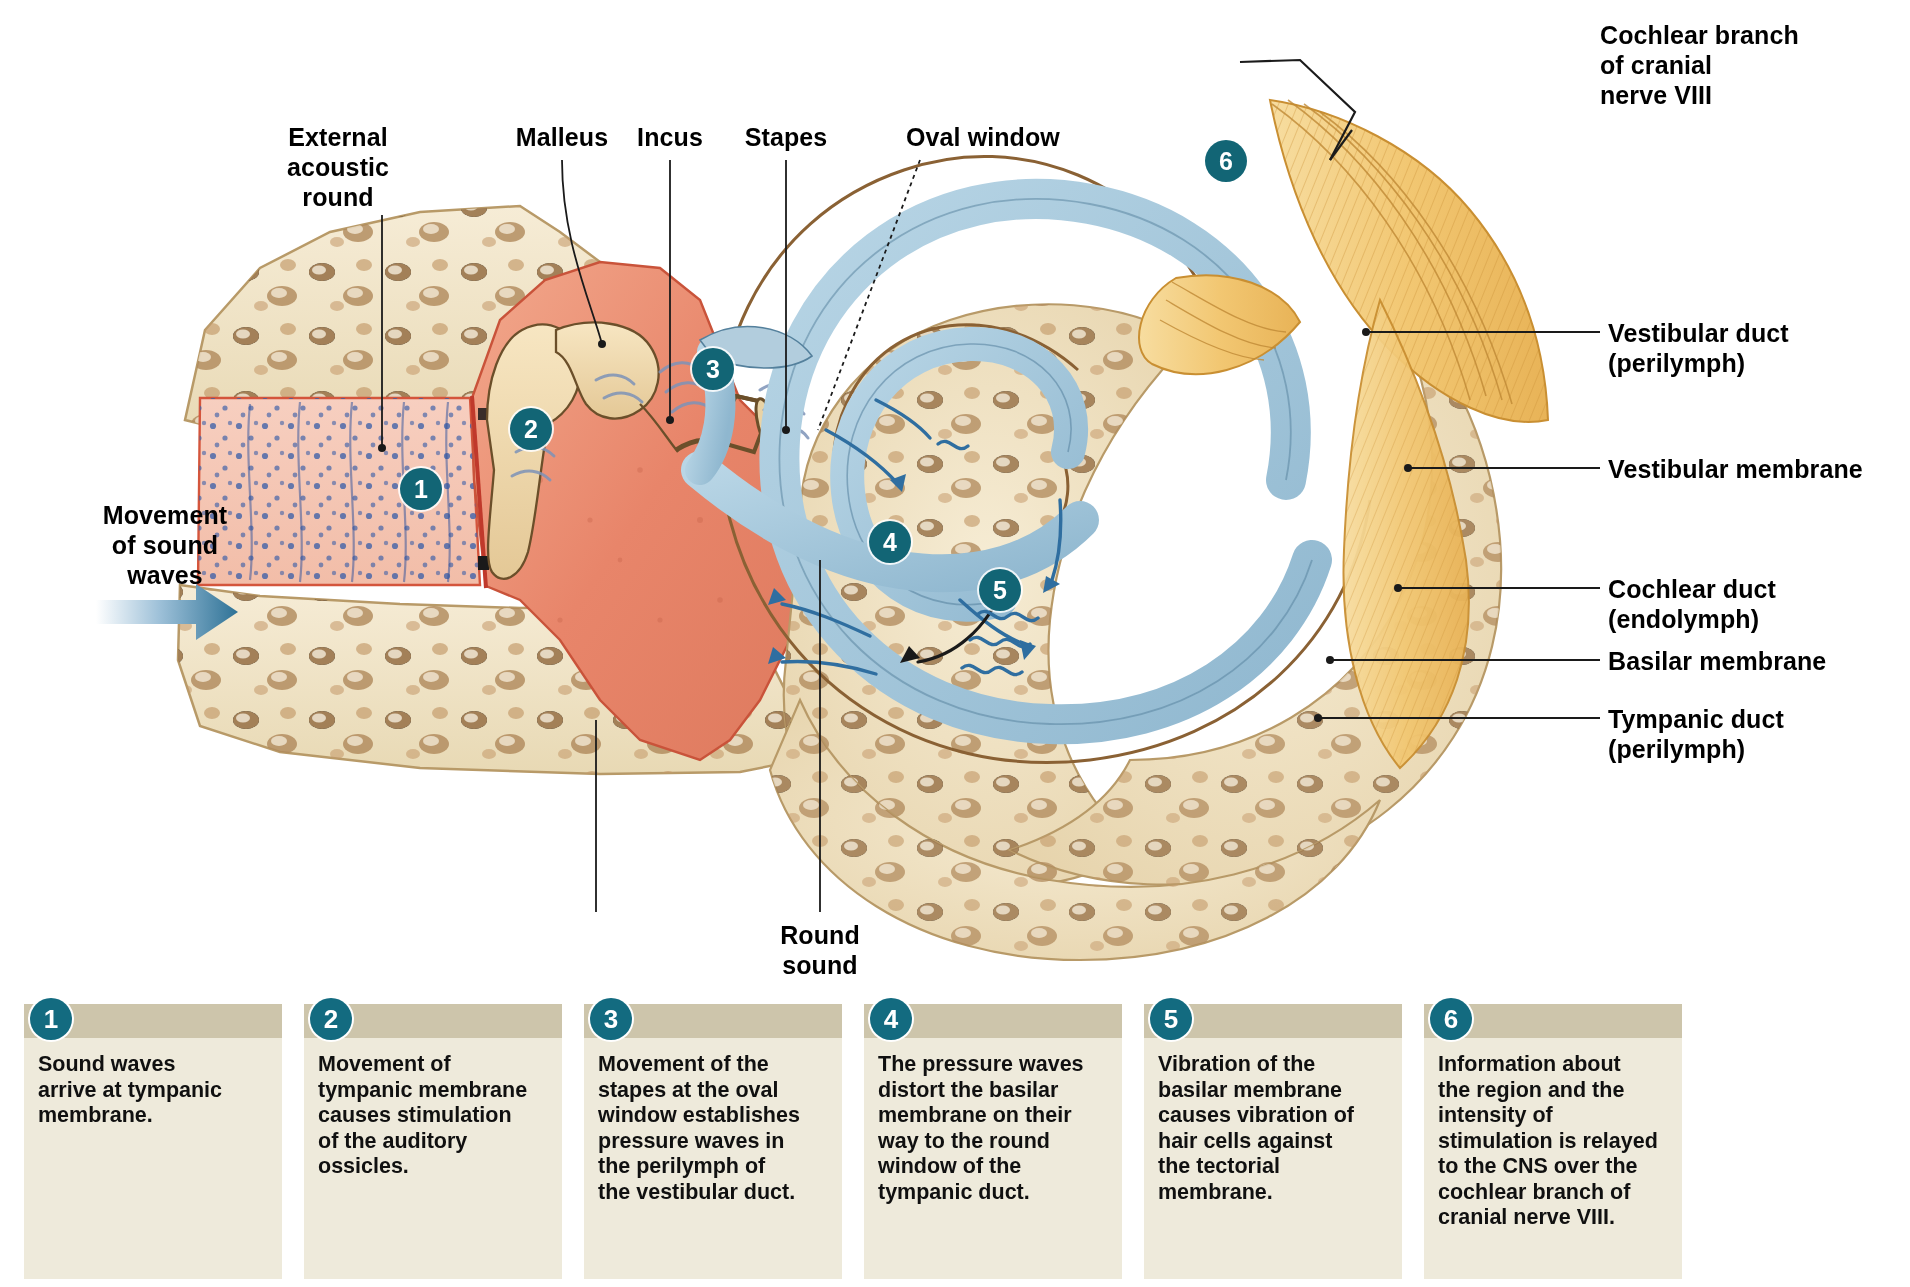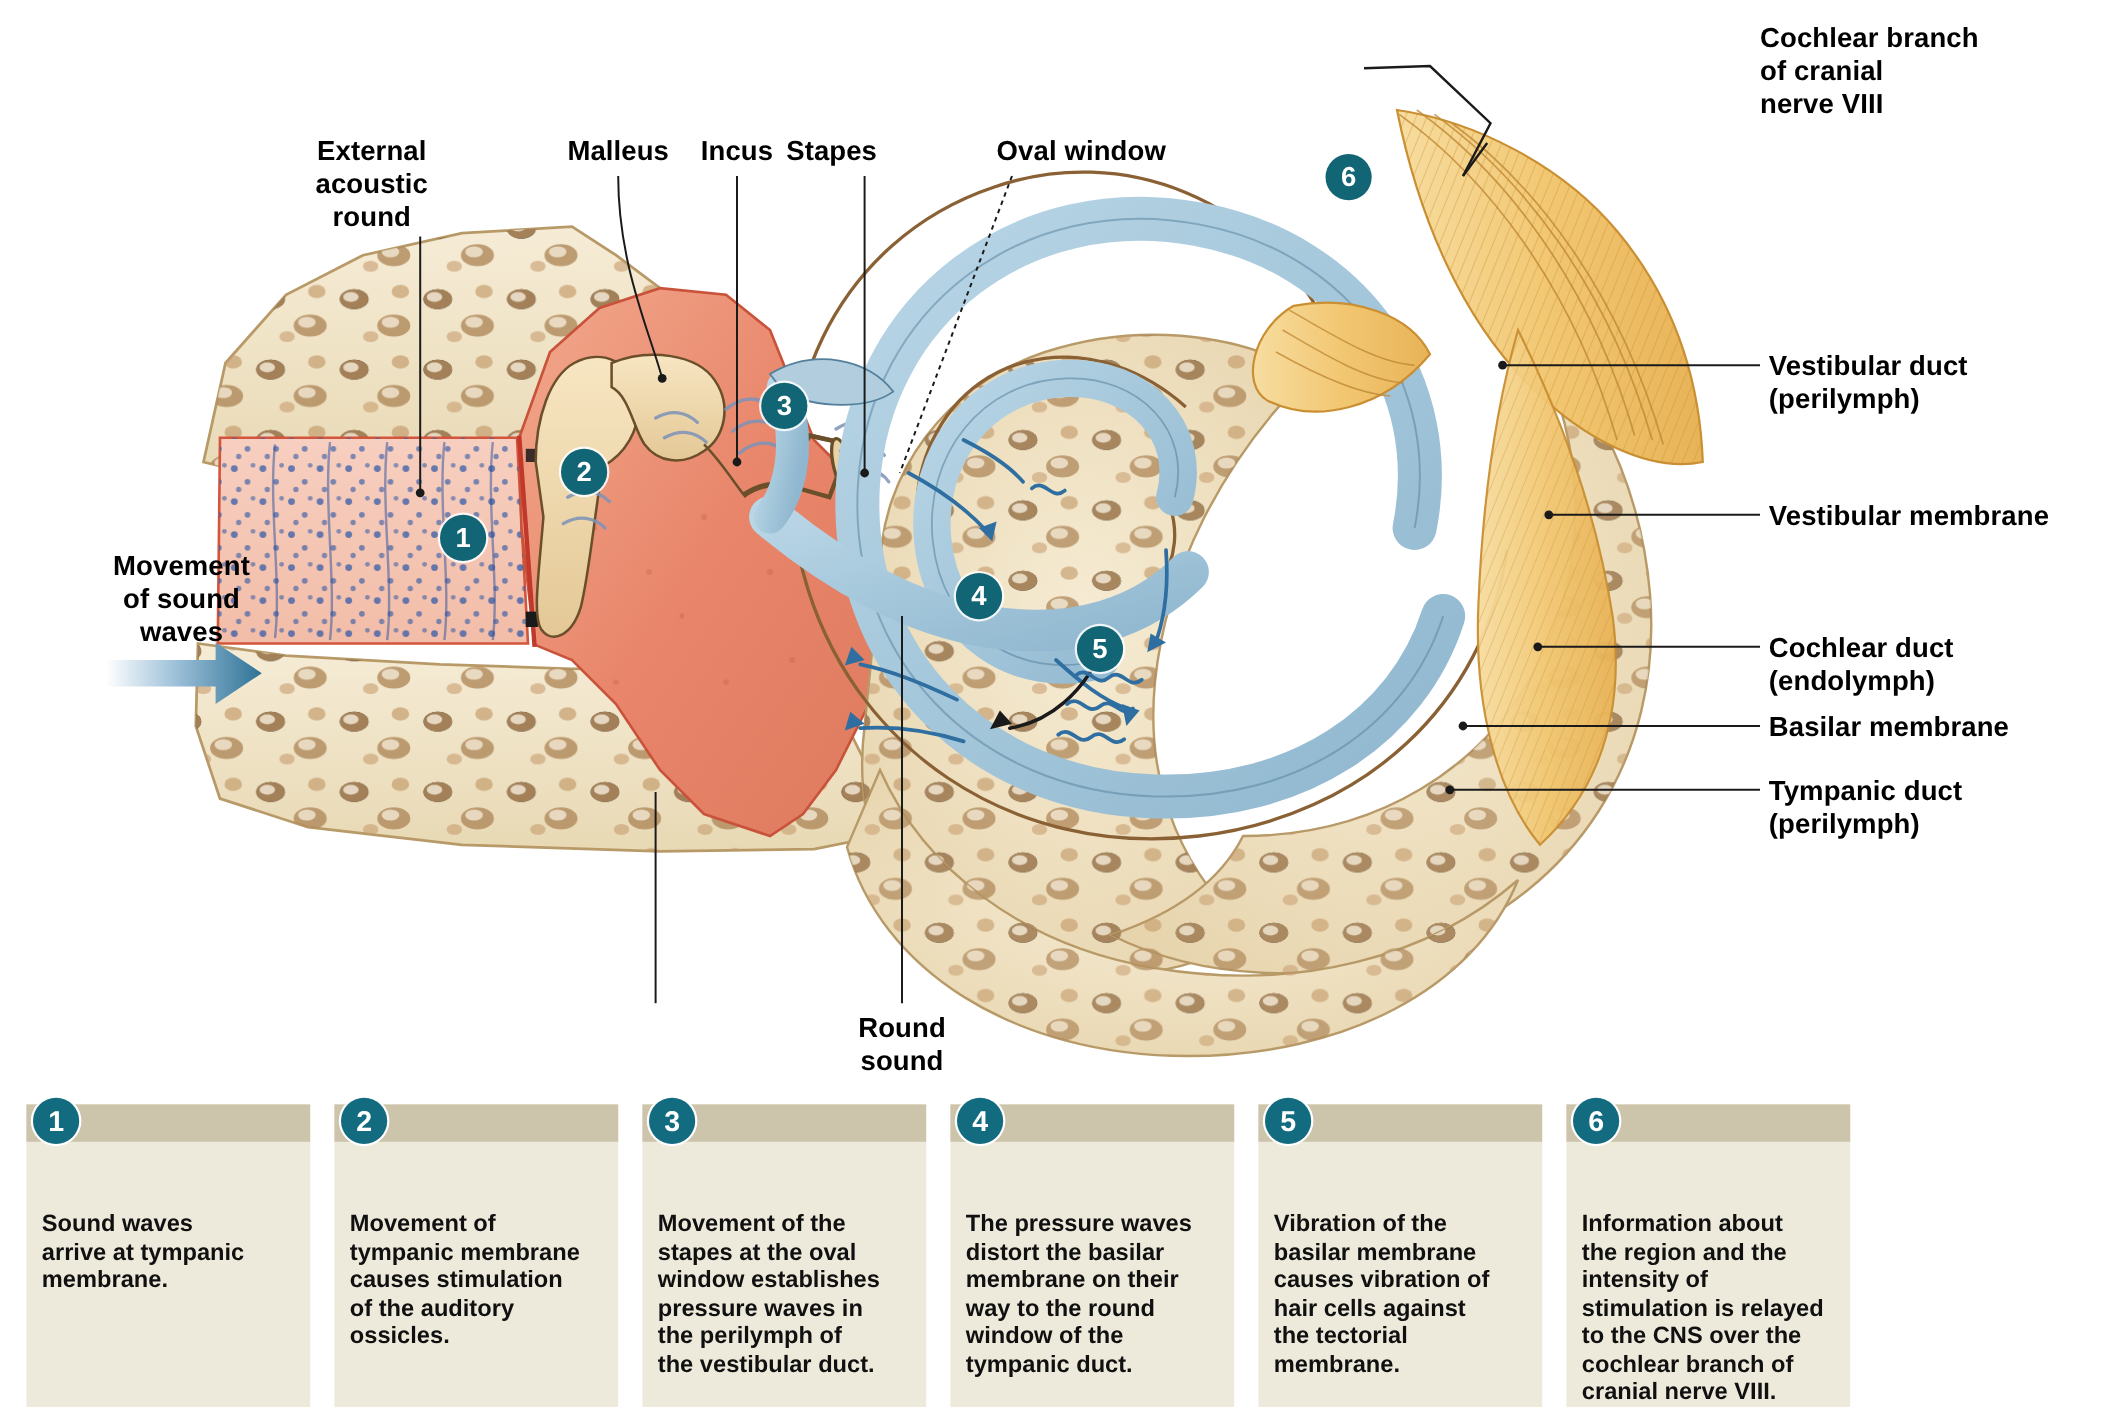--- a/index.html
+++ b/index.html
@@ -53,21 +53,20 @@
     box-shadow:0 0 0 2px #ffffff;
   }
   .captext{
     padding:14px 12px 10px 14px;
     font-family:"Liberation Sans", sans-serif;
     font-weight:bold;
     font-size:21.5px;
     line-height:25.5px;
     color:#101010;
     white-space:pre-line;
-    margin-top:48px;
   }
 
   
   .marker{
     position:absolute;
     width:42px;height:42px;border-radius:50%;
     background:#126575;
     color:#fff;
     font-family:"Liberation Sans", sans-serif;
     font-weight:bold;font-size:25px;
@@ -350,21 +349,21 @@
   </svg>
 
   <div class="lbl ctr" style="left:258px;top:122px;width:160px;">External
 acoustic
 round</div>
 
   <div class="lbl ctr" style="left:492px;top:122px;width:140px;">Malleus</div>
 
   <div class="lbl ctr" style="left:608px;top:122px;width:124px;">Incus</div>
 
-  <div class="lbl ctr" style="left:692px;top:122px;width:128px;text-align:center;">Stapes</div>
+  <div class="lbl ctr" style="left:722px;top:122px;width:128px;text-align:center;">Stapes</div>
 
   <div class="lbl lft" style="left:906px;top:122px;width:230px;">Oval window</div>
 
   <div class="lbl lft" style="left:1600px;top:20px;width:300px;">Cochlear branch
 of cranial
 nerve VIII</div>
 
   <div class="lbl lft" style="left:1608px;top:318px;width:300px;">Vestibular duct
 (perilymph)</div>
 

